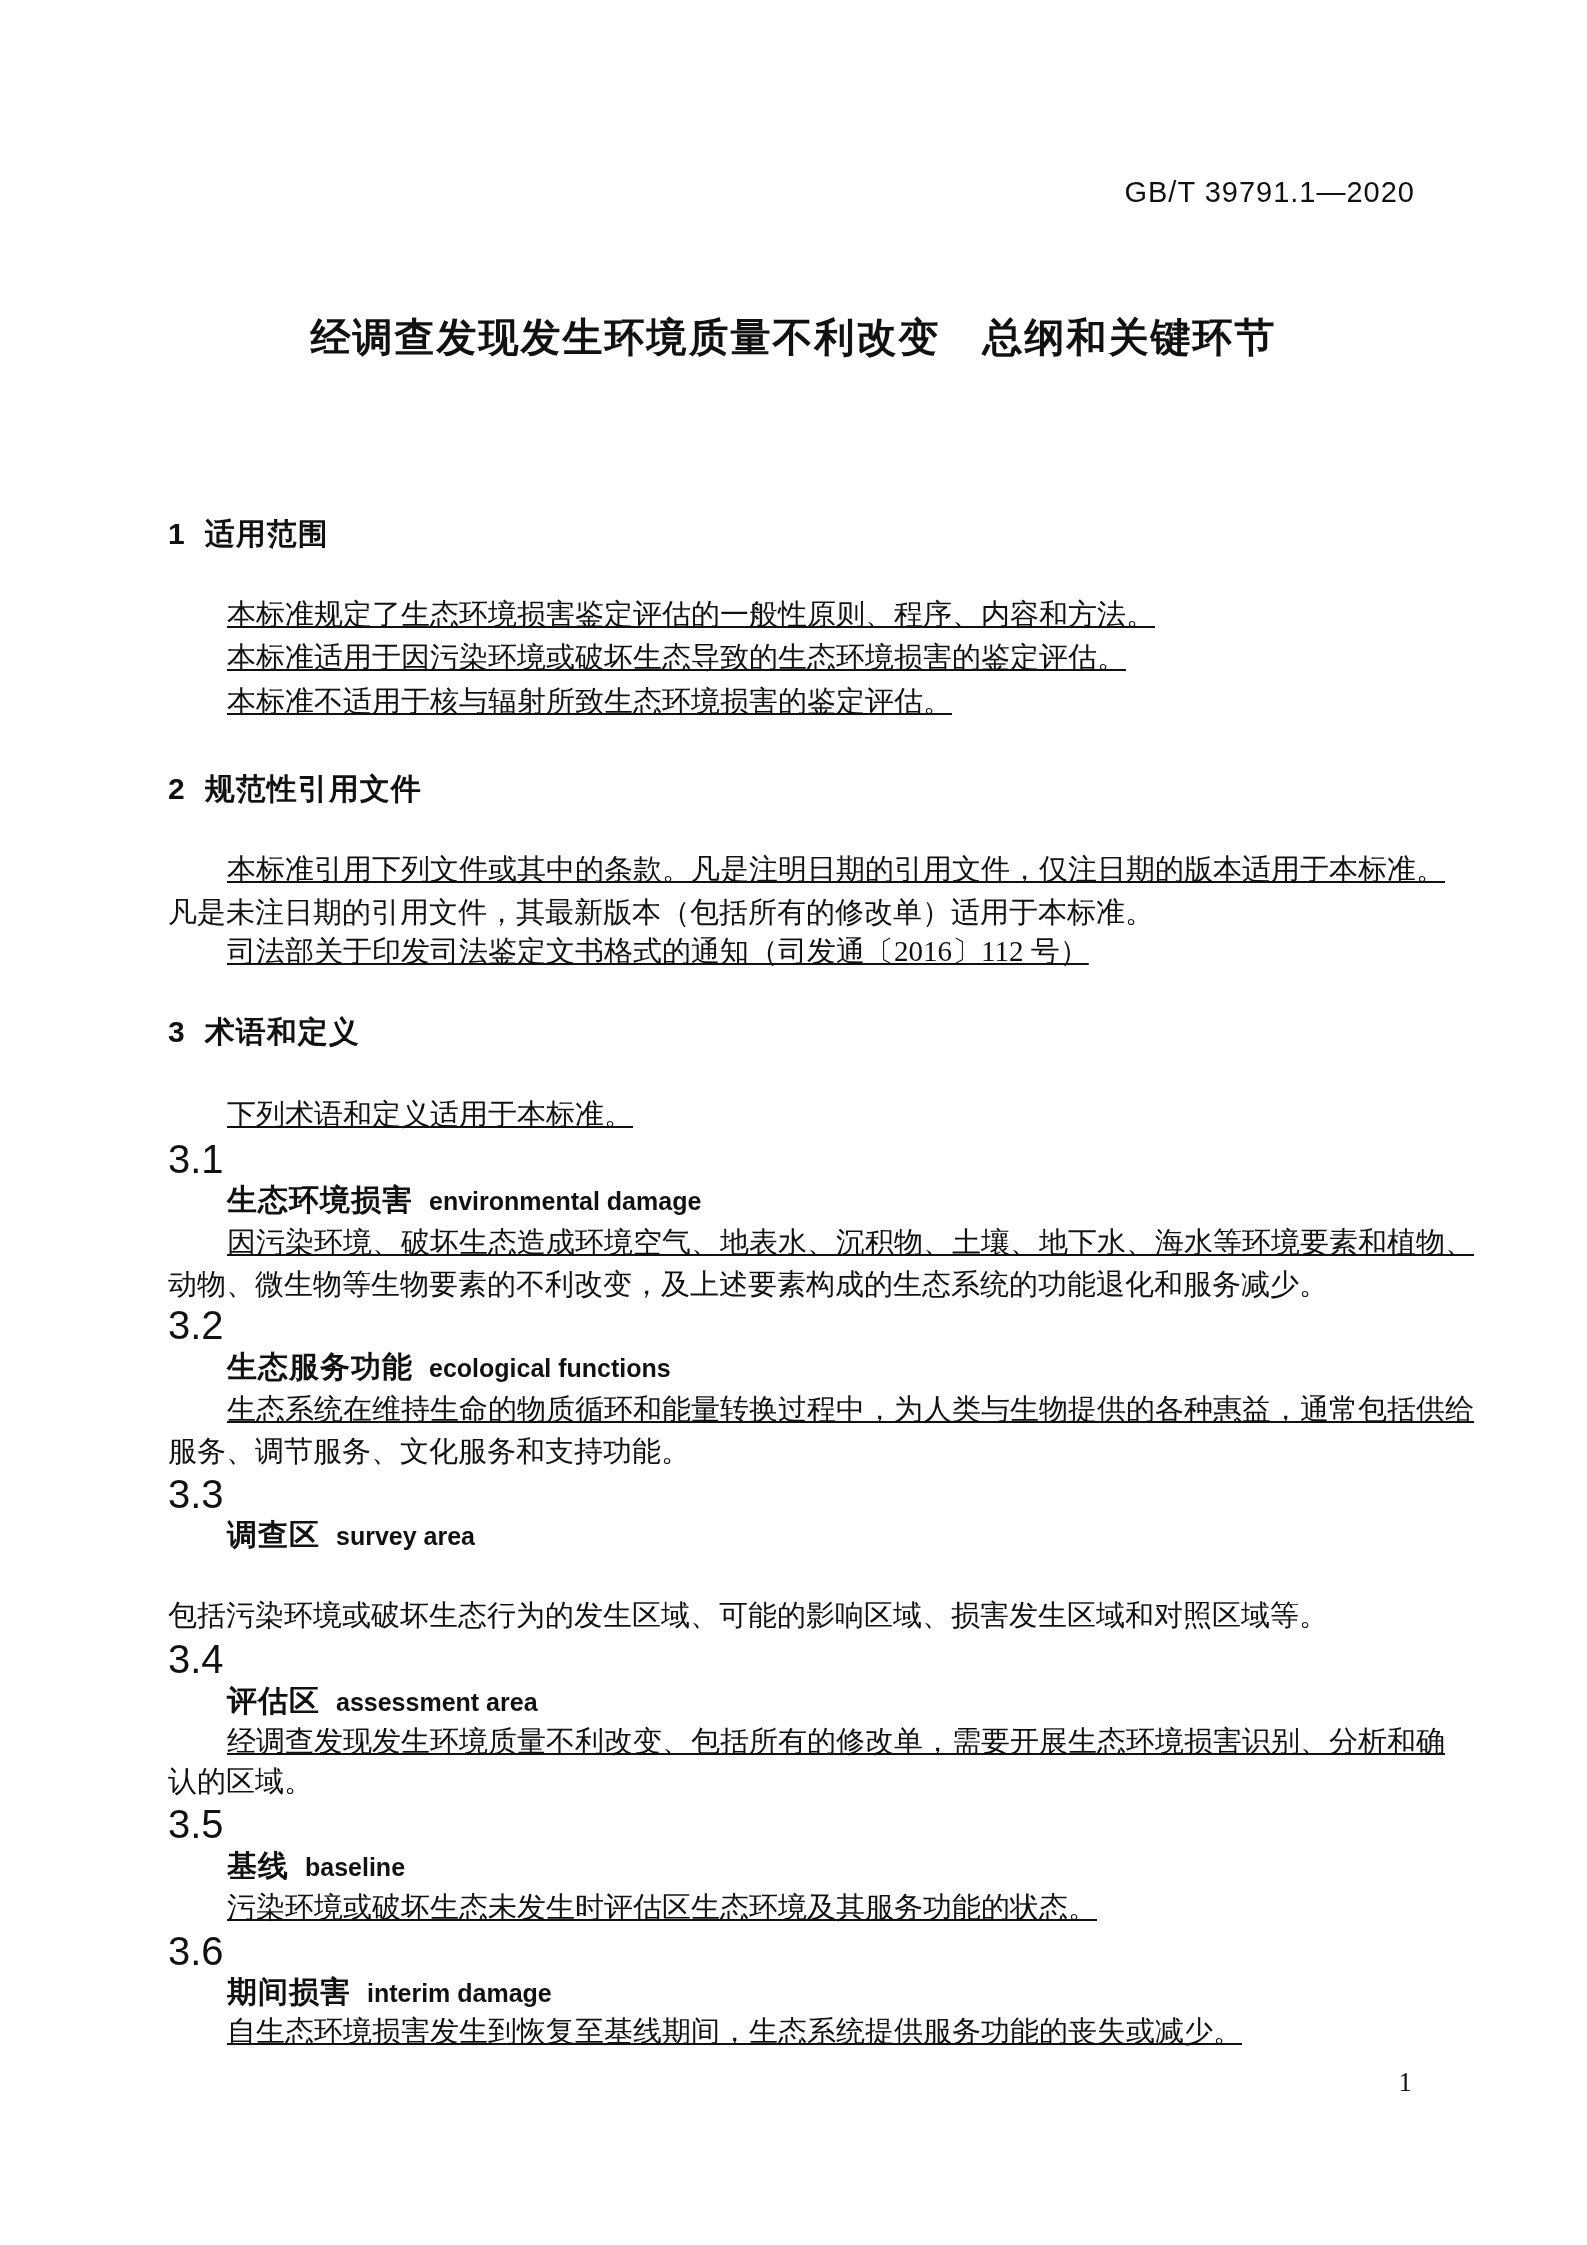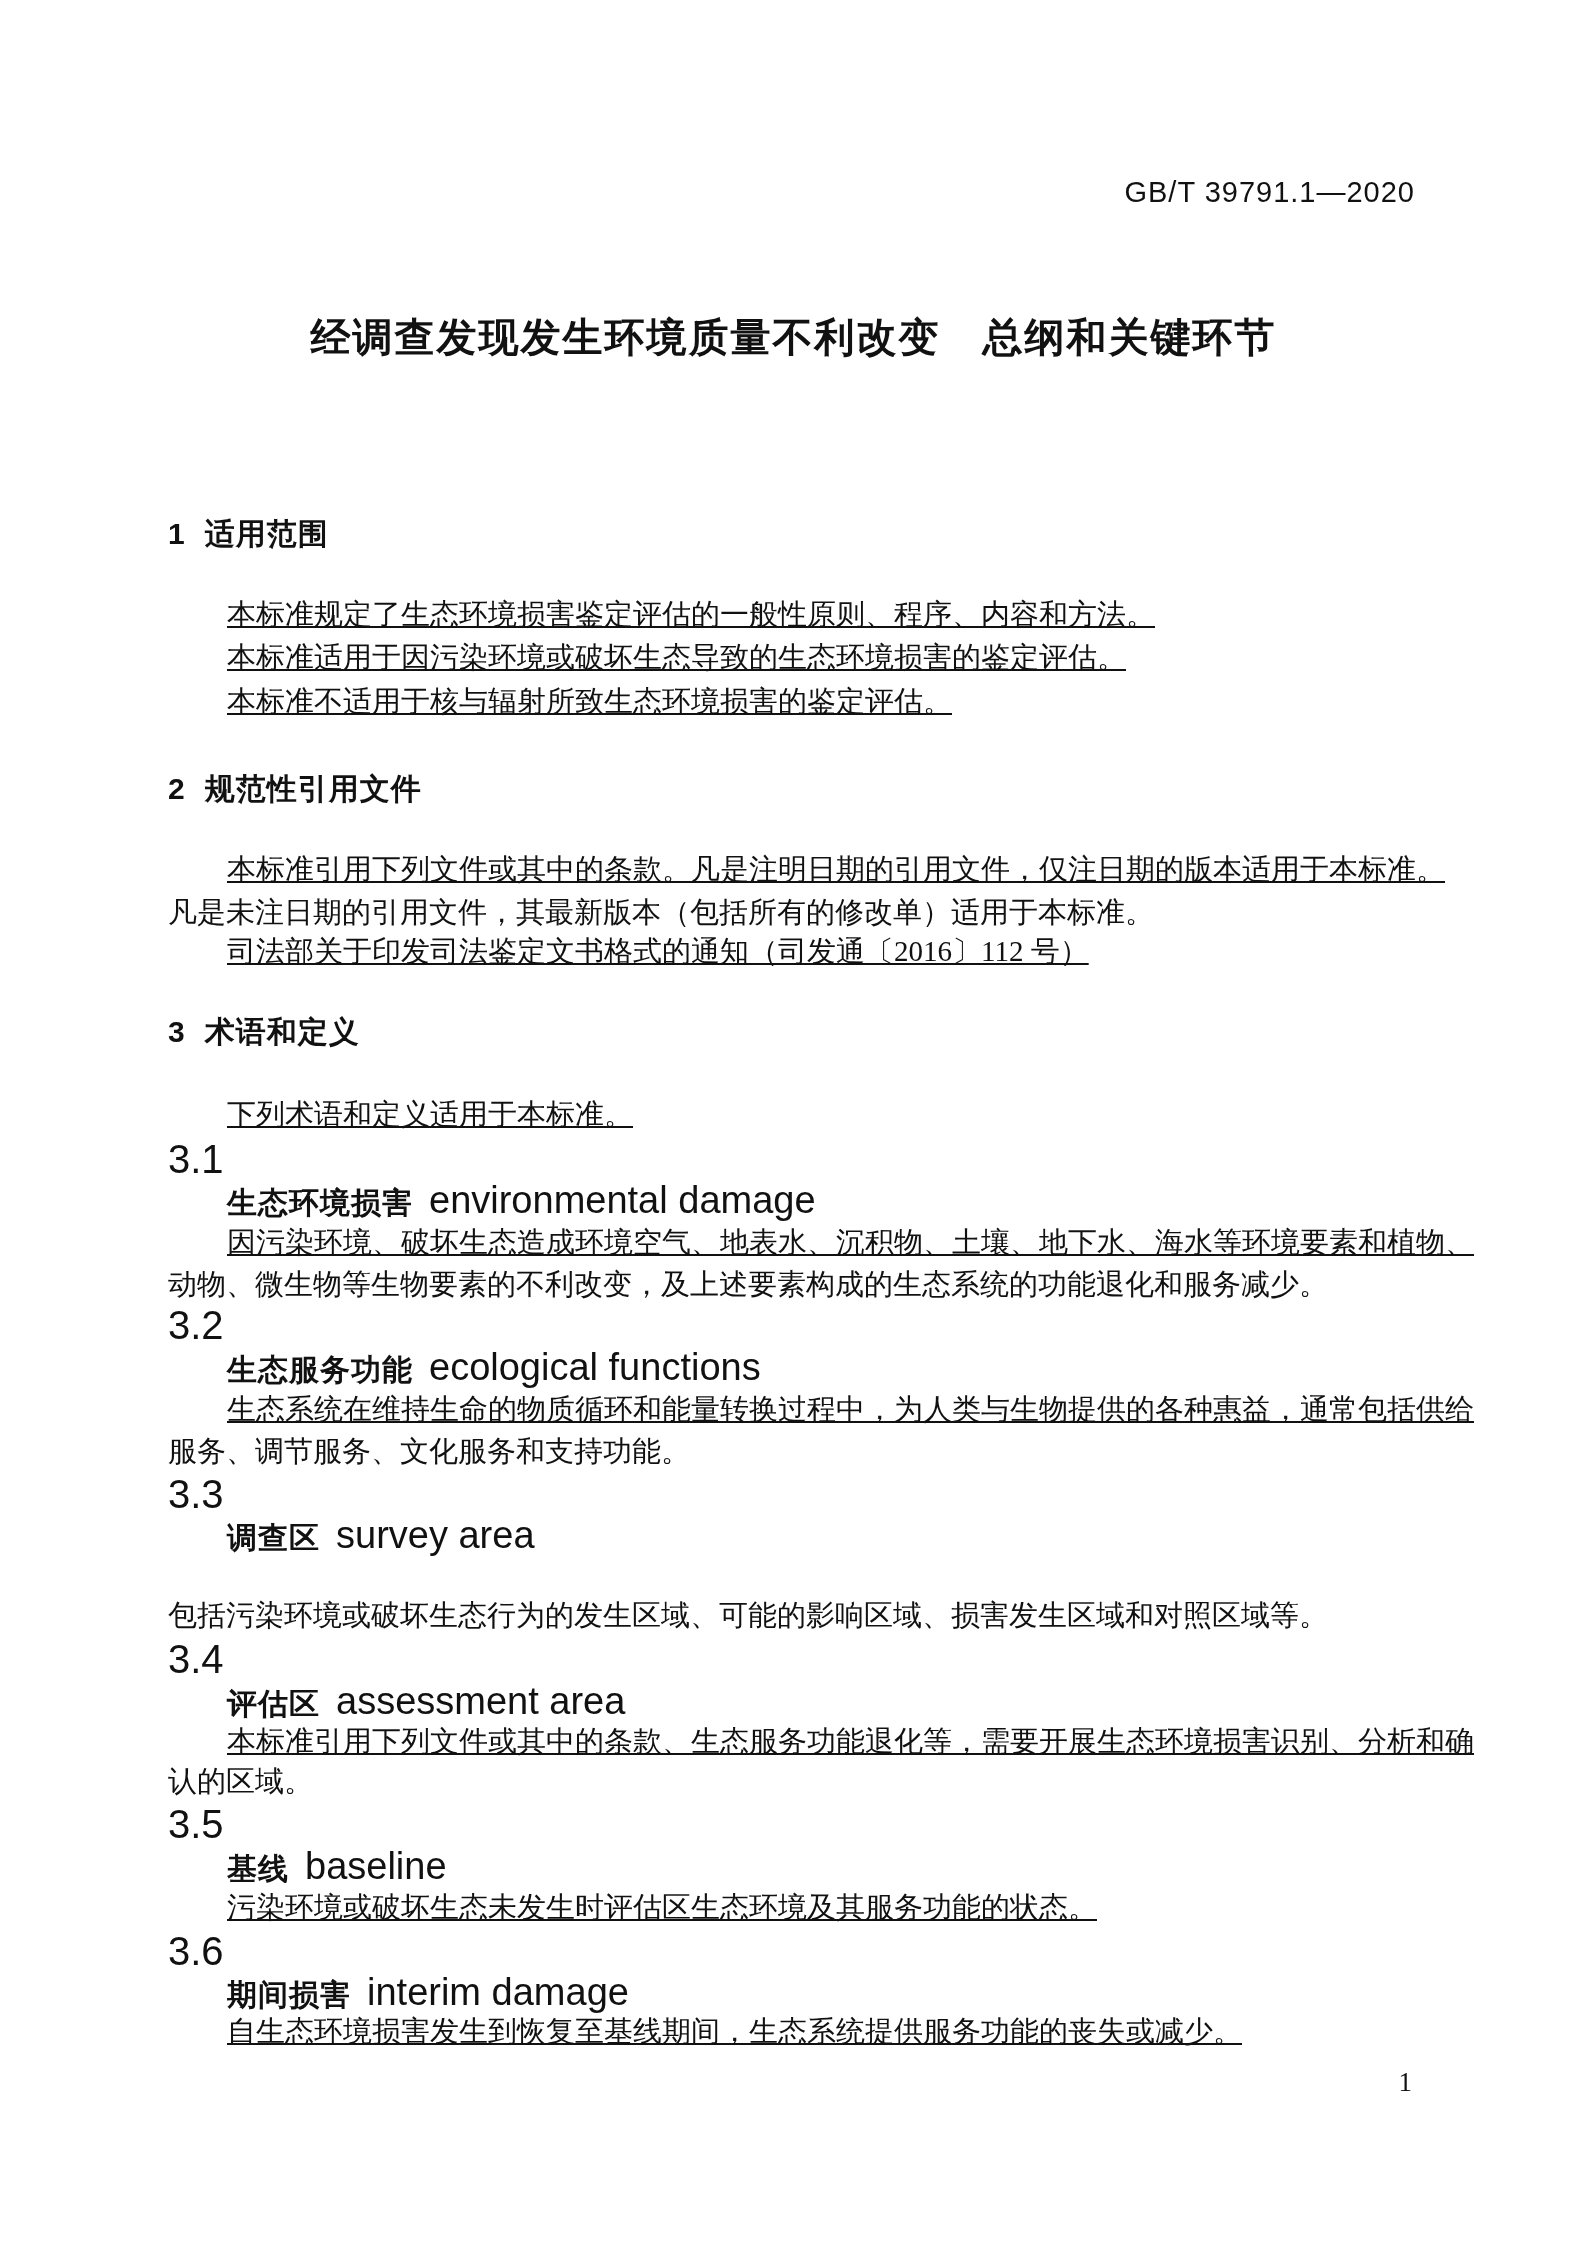--- a/index.html
+++ b/index.html
@@ -37,21 +37,21 @@
     font-weight:bold;font-size:30px;
   }
   .sec-head .lbl{margin-left:20px;letter-spacing:1px;}
   .clause-num{
     left:168px;
     font-family:"Liberation Sans","DejaVu Sans",sans-serif;
     font-size:40px;
   }
   .term-line{left:227px;font-family:"Liberation Sans","DejaVu Sans",sans-serif;}
   .term-line .cn{font-weight:bold;font-size:30px;letter-spacing:1px;}
-  .term-line .en{font-weight:normal;font-size:38px;margin-left:16px;}
+  .term-line .en{font-weight:bold;font-size:25px;margin-left:16px;}
   .page-num{
     top:2061px;right:175px;
     font-size:27px;
     font-family:"Liberation Serif","DejaVu Serif",serif;
   }
 </style>
 </head>
 <body>
 
 <div class="page">
@@ -96,21 +96,21 @@
   <div class="ln clause-num" style="top:1473px">3.3</div>
   <div class="ln term-line" style="top:1514px">
     <span class="cn">调查区</span><span class="en">survey area</span>
   </div>
   <div class="ln flush" style="top:1594px">包括污染环境或破坏生态行为的发生区域、可能的影响区域、损害发生区域和对照区域等。</div>
 
   <div class="ln clause-num" style="top:1638px">3.4</div>
   <div class="ln term-line" style="top:1680px">
     <span class="cn">评估区</span><span class="en">assessment area</span>
   </div>
-  <div class="ln indent" style="top:1720px">本标准引用下列文件或其中的条款、生态服务功能退化等，需要开展生态环境损害识别、分析和确</div>
+  <div class="ln indent" style="top:1720px">经调查发现发生环境质量不利改变、包括所有的修改单，需要开展生态环境损害识别、分析和确</div>
   <div class="ln flush" style="top:1760px">认的区域。</div>
 
   <div class="ln clause-num" style="top:1803px">3.5</div>
   <div class="ln term-line" style="top:1845px">
     <span class="cn">基线</span><span class="en">baseline</span>
   </div>
   <div class="ln indent" style="top:1886px">污染环境或破坏生态未发生时评估区生态环境及其服务功能的状态。</div>
 
   <div class="ln clause-num" style="top:1930px">3.6</div>
   <div class="ln term-line" style="top:1971px">

